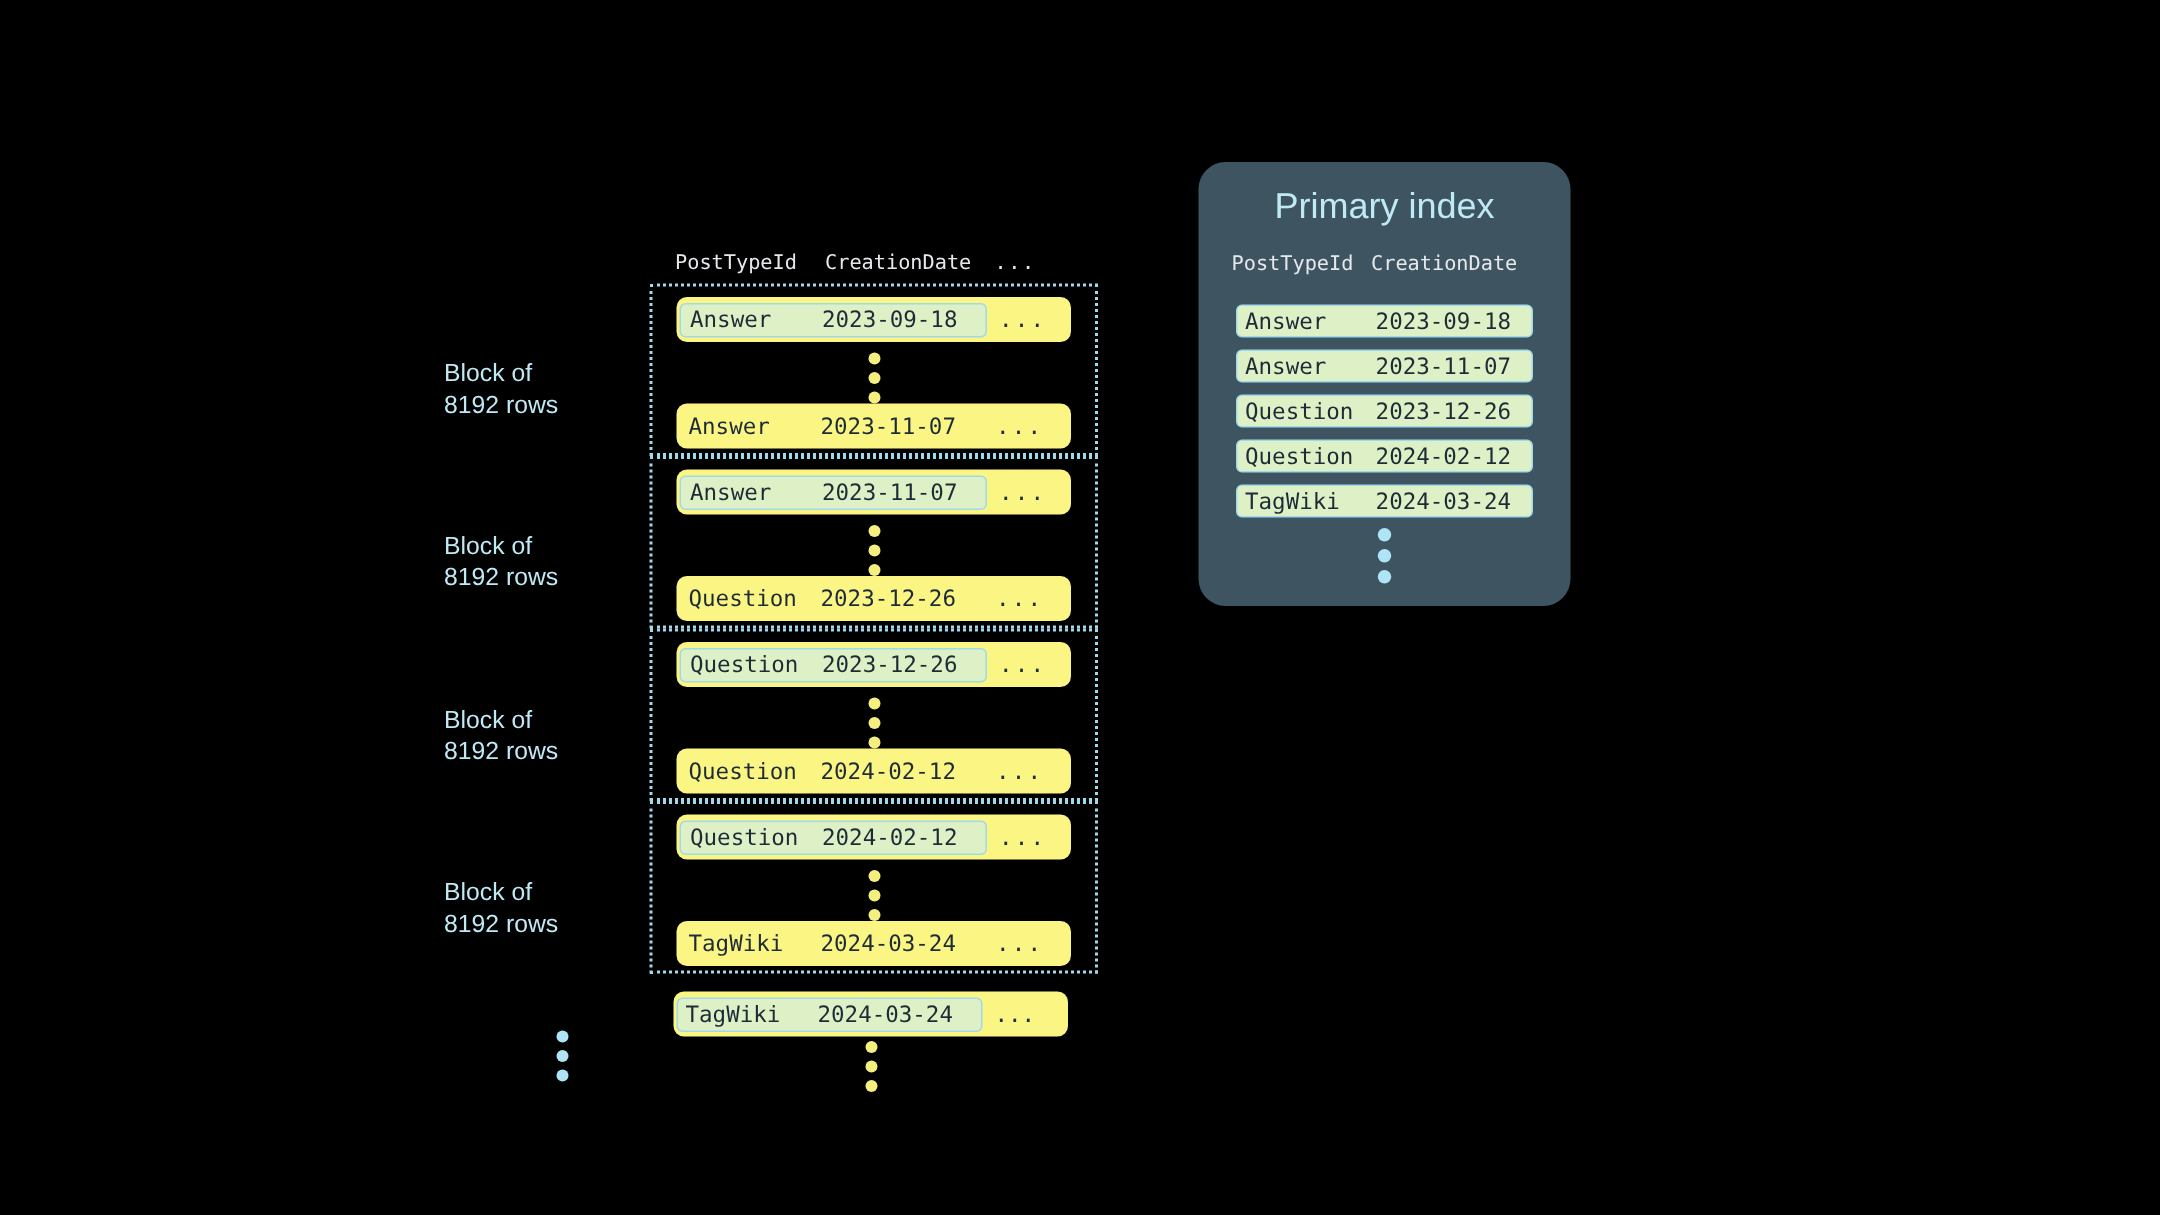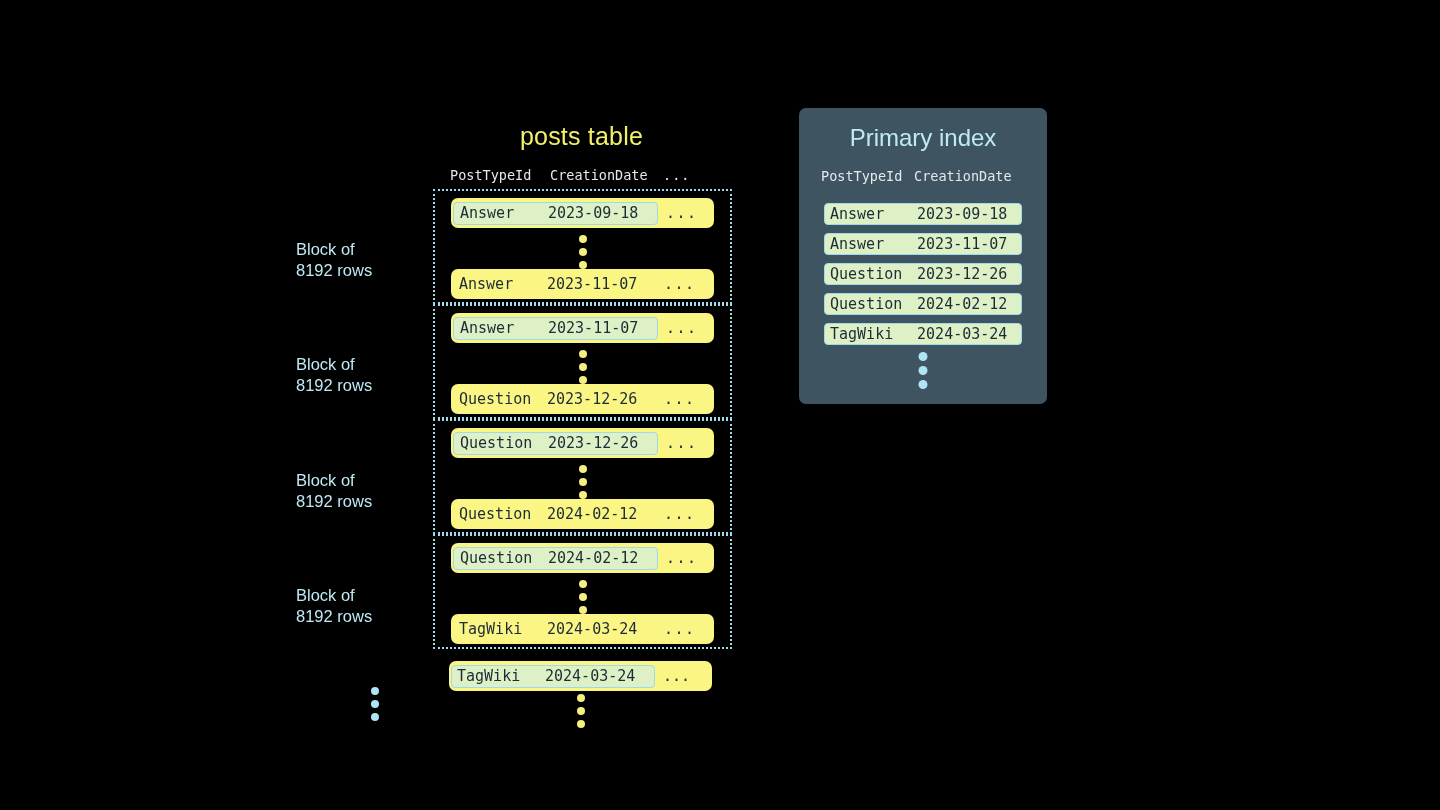--- a/index.html
+++ b/index.html
@@ -200,21 +200,21 @@
 
   
 
   .index-panel {
     position: absolute;
     left: 799px;
     top: 108px;
     width: 248px;
     height: 296px;
     background: #3e5561;
-    border-radius: 7px;
+    border-radius: 18px;
     box-sizing: border-box;
   }
 
   .index-title {
     position: absolute;
     left: 0;
     top: 16px;
     width: 248px;
     text-align: center;
     color: #bfeaf5;
@@ -276,21 +276,20 @@
     height: 9px;
     border-radius: 50%;
     background: #aee4f5;
   }
 </style>
 </head>
 <body>
 
 <div class="stage">
 
-  <div class="posts-title">posts table</div>
 
   <div class="posts-header">
     <span class="h-type">PostTypeId</span>
     <span class="h-date">CreationDate</span>
     <span class="h-dots">...</span>
   </div>
 
   <div class="block-label" style="left:296px; top:239px;">
     <div>Block of</div>
     <div>8192 rows</div>

